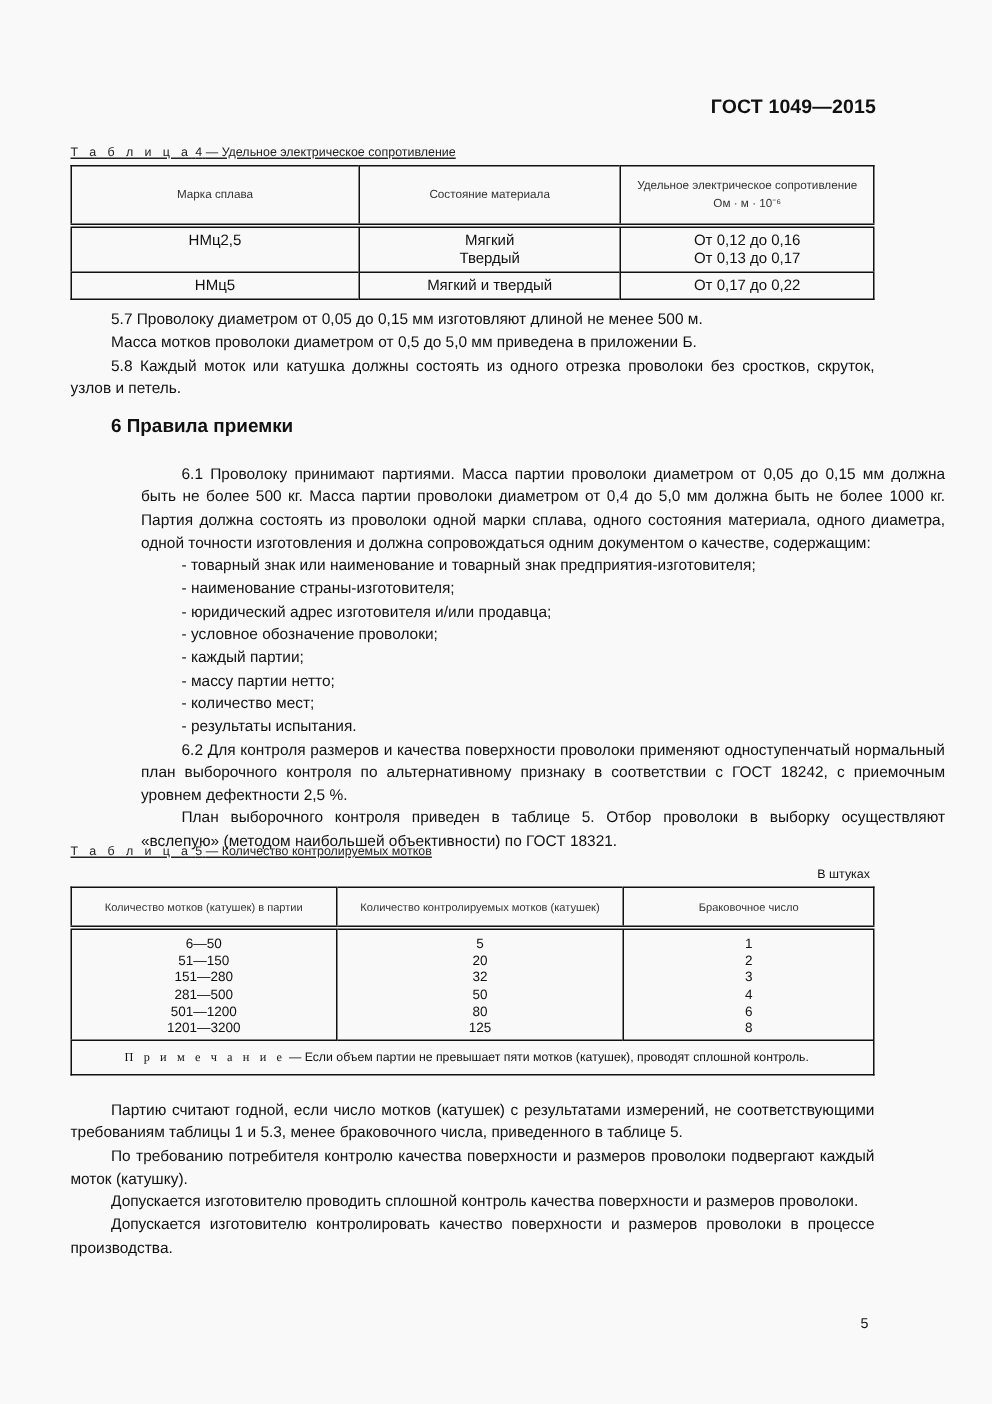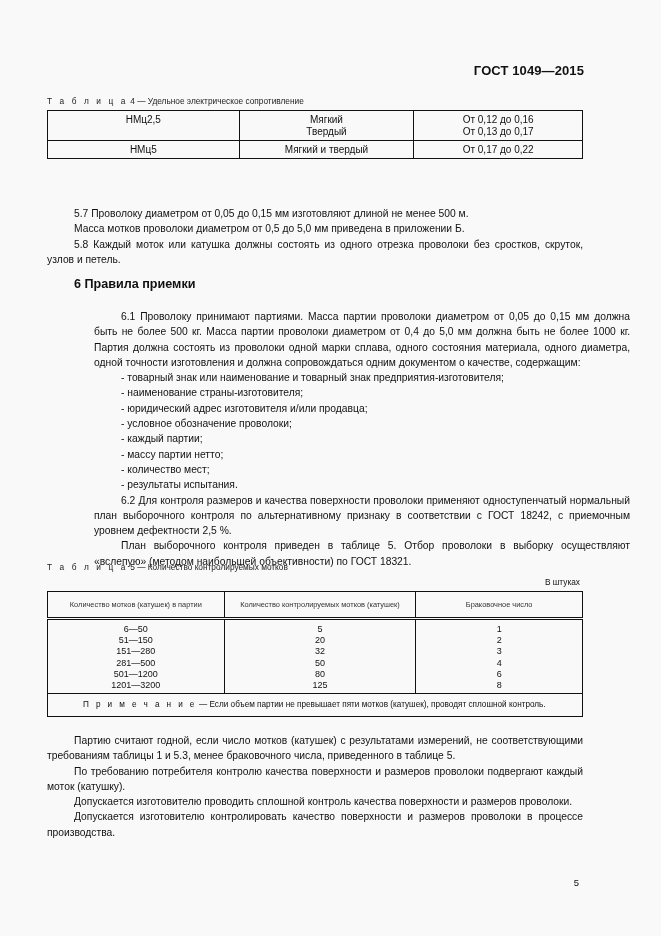--- a/index.html
+++ b/index.html
@@ -1,62 +1,70 @@
 <!DOCTYPE html>
 <html><head>
 <meta charset="utf-8">
 <style>
   html, body { margin: 0; padding: 0; }
   body {
     width: 661px; height: 936px; background: #f9f9f9; position: relative;
     font-family: "Liberation Sans", sans-serif; color: #111; overflow: hidden;
   }
   .hdr { position: absolute; top: 63px; right: 77px; font-weight: bold; font-size: 13px; letter-spacing: 0.1px; padding-left: 19px; }
-  .caption { position: absolute; font-size: 8.3px; color: #222; }
+  .caption { position: absolute; font-size: 8.3px; color: #222; text-decoration: underline; }
   .caption .sp { letter-spacing: 2.6px; }
   table { border-collapse: collapse; position: absolute; }
   td, th { font-weight: normal; text-align: center; vertical-align: middle; padding: 0; }
   .t4 { left: 47px; top: 110px; width: 536px; border: 1px solid #111; font-size: 9px; }
   .t4 th { height: 38px; font-size: 7.8px; color: #333; border-right: 1px solid #111; border-bottom: 3px double #111; line-height: 12px; }
   .t4 td { border-right: 1px solid #111; border-top: 1px solid #111; line-height: 12px; padding: 3px 0 2px; font-size: 10px; }
   .t4 th:last-child, .t4 td:last-child { border-right: none; }
   .t4 tr.first td { border-top: none; }
   .t4 td.top { vertical-align: top; }
   .text { position: absolute; left: 47px; width: 536px; font-size: 10.3px; line-height: 15.3px; }
   .text p { margin: 0; text-align: justify; }
   .ind { text-indent: 27px; }
   .li { padding-left: 27px; }
   .h2 { position: absolute; left: 74px; top: 277px; font-weight: bold; font-size: 12.6px; }
   .unit { position: absolute; right: 81px; top: 577px; font-size: 8.3px; margin-left: 40px; }
   .t5 { left: 47px; top: 591px; width: 536px; border: 1px solid #111; }
   .t5 th { height: 25px; font-size: 7.4px; color: #333; border-right: 1px solid #111; border-bottom: 3px double #111; }
   .t5 th:last-child, .t5 td:last-child { border-right: none; }
   .t5 td.v { border-right: 1px solid #111; font-size: 9px; line-height: 11.2px; padding: 4px 0 2px; vertical-align: top; }
   .t5 td.note { border-top: 1px solid #111; text-align: justify; font-size: 8.2px; line-height: 14px; padding: 4px 6px 4px 8px; }
-  .note .sp { letter-spacing: 2.4px; }
+  .note .sp { letter-spacing: 2.4px; font-family: Liberation Serif, serif; }
   .pg { position: absolute; right: 82px; top: 877px; font-size: 9.5px; }
 </style>
 </head>
 <body>
 
 <div class="hdr">ГОСТ 1049—2015</div>
 
 <div class="caption" style="left:47px; top:96px;">
   <span class="sp">Т а б л и ц а</span>
   <span>4</span>
   <span>— Удельное электрическое сопротивление</span>
 </div>
 
 <table class="t4">
   <colgroup>
       <col style="width:192px">
       <col style="width:175px">
       <col style="width:169px">
     </colgroup>
   <tbody>
+      <tr>
+    <th>Марка сплава</th>
+    <th>Состояние материала</th>
+    <th>
+      <div>Удельное электрическое сопротивление</div>
+      <div>Ом · м · 10⁻⁶</div>
+    </th>
+  </tr>
   <tr class="first">
     <td class="top">НМц2,5</td>
     <td>
       <div>Мягкий</div>
       <div>Твердый</div>
     </td>
     <td>
       <div>От 0,12 до 0,16</div>
       <div>От 0,13 до 0,17</div>
     </td>

